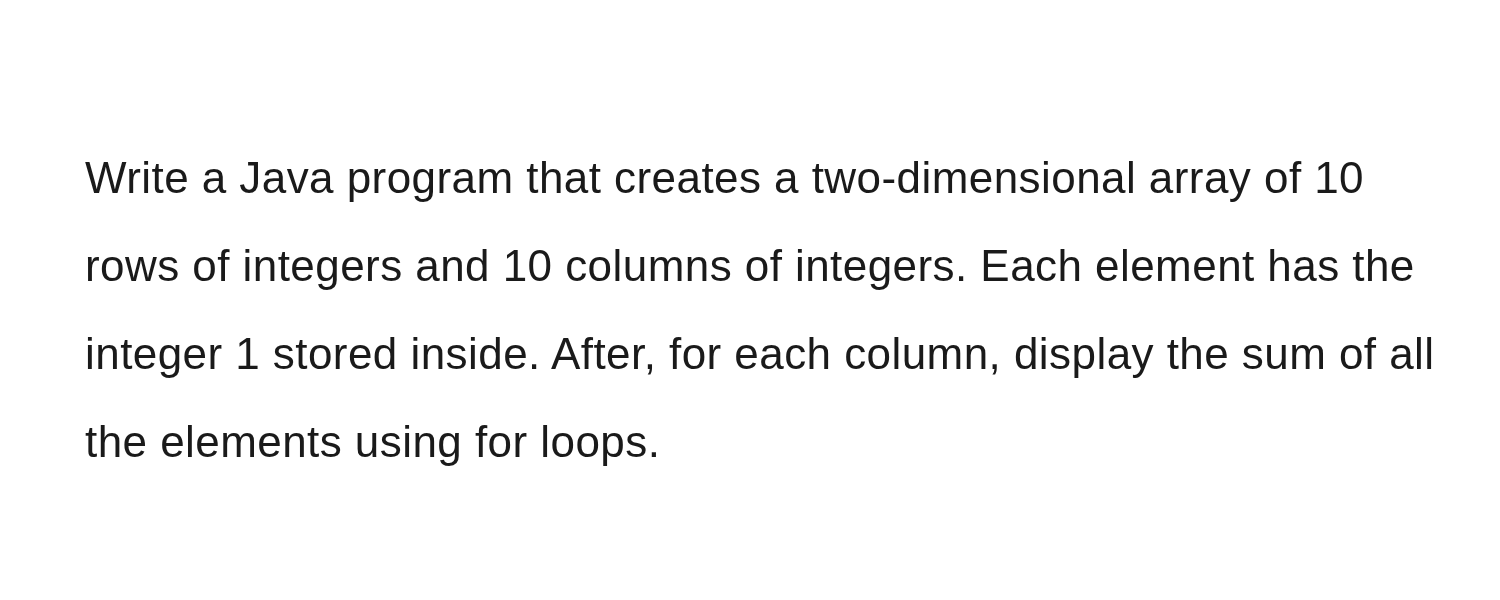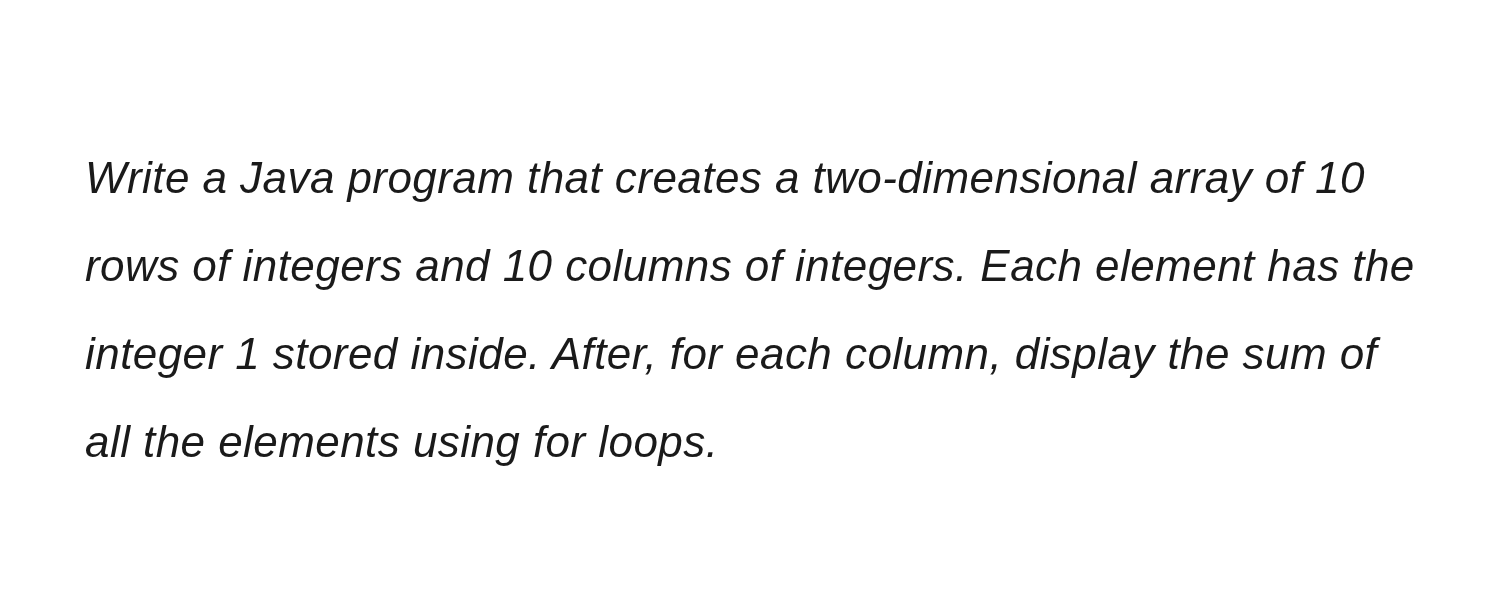--- a/index.html
+++ b/index.html
@@ -1,19 +1,18 @@
 <!DOCTYPE html>
 <html><head>
   <meta charset="utf-8">
   <style>
     * {
       margin: 5px;
       padding: 0;
       box-sizing: border-box;
-      font-style: italic;
     }
     body {
       width: 1500px;
       height: 600px;
       background: #ffffff;
       font-family: -apple-system, BlinkMacSystemFont, "Segoe UI", Helvetica, Arial, sans-serif;
       display: flex;
       align-items: center;
       padding: 60px 70px;
     }

